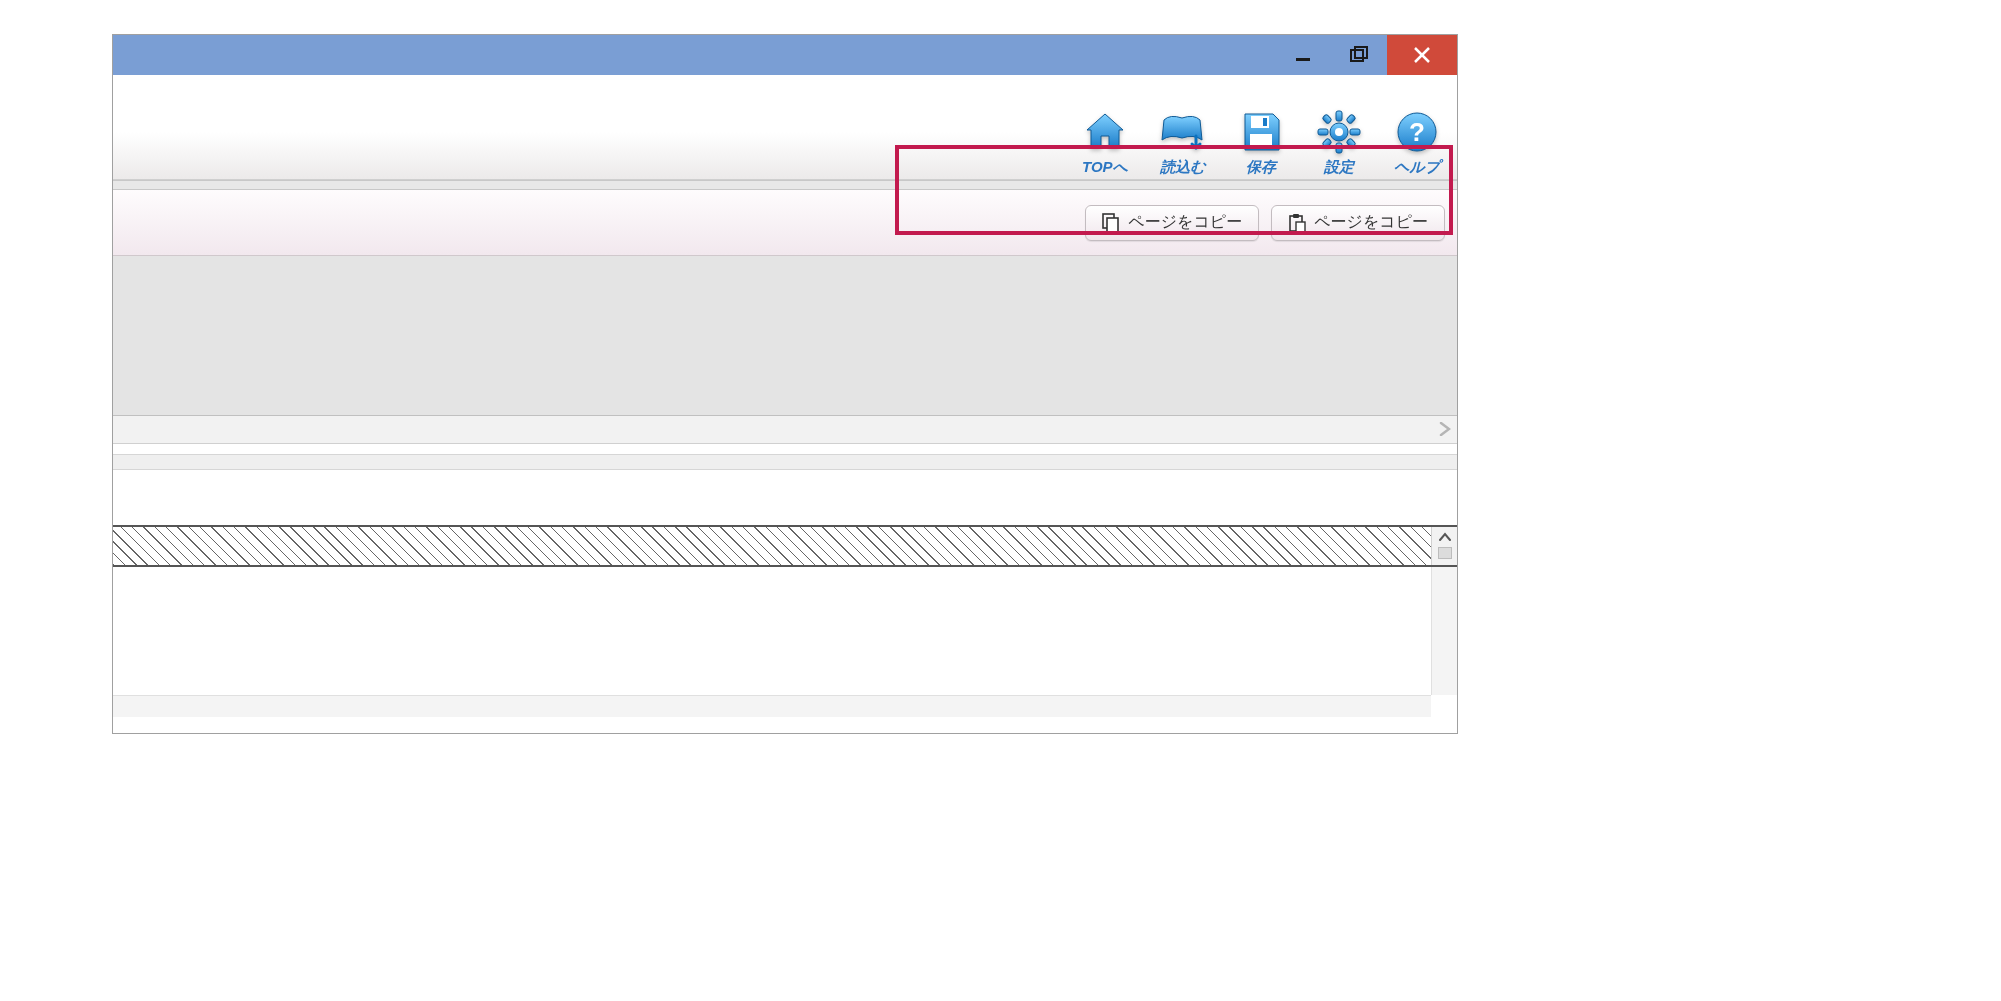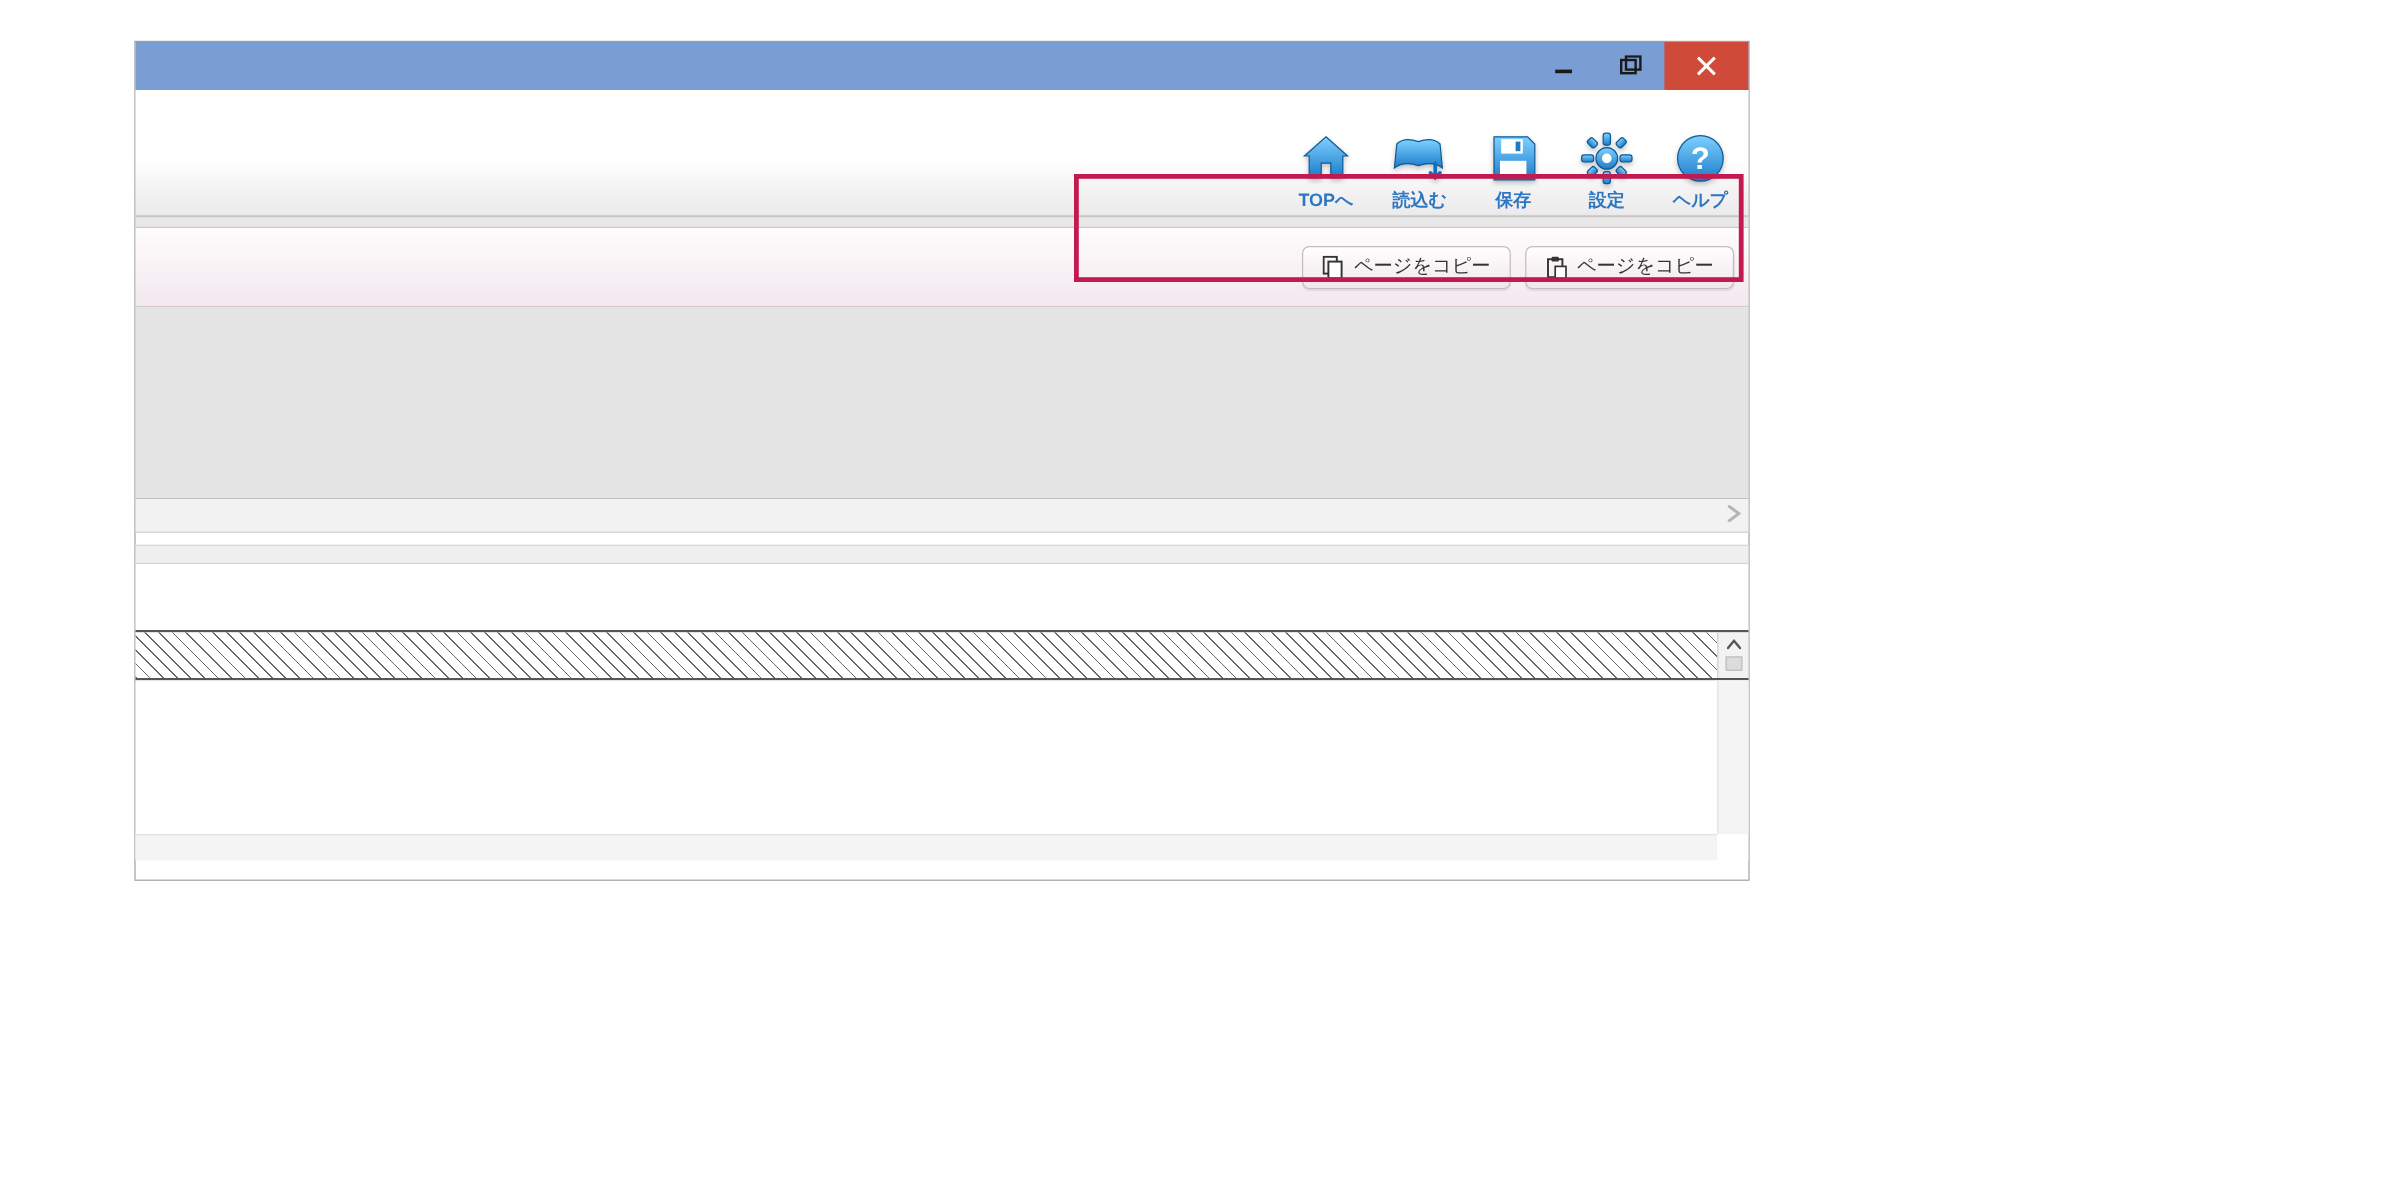--- a/index.html
+++ b/index.html
@@ -65,21 +65,21 @@
       min-width: 64px;
       cursor: pointer;
     }
     .tool-item .icon-wrap {
       height: 48px;
       display: flex;
       align-items: center;
       justify-content: center;
     }
     .tool-item svg { filter: drop-shadow(0 2px 2px rgba(0,0,0,.25)); }
-    .tool-item span { margin-top: 2px; }
+    .tool-item span { margin-top: 2px; font-style: italic; }
 
     .highlight-box {
       position: absolute;
       left: 895px;
       top: 145px;
       width: 558px;
       height: 90px;
       border: 4px solid #c21a4e;
       background: transparent;
       z-index: 10;

